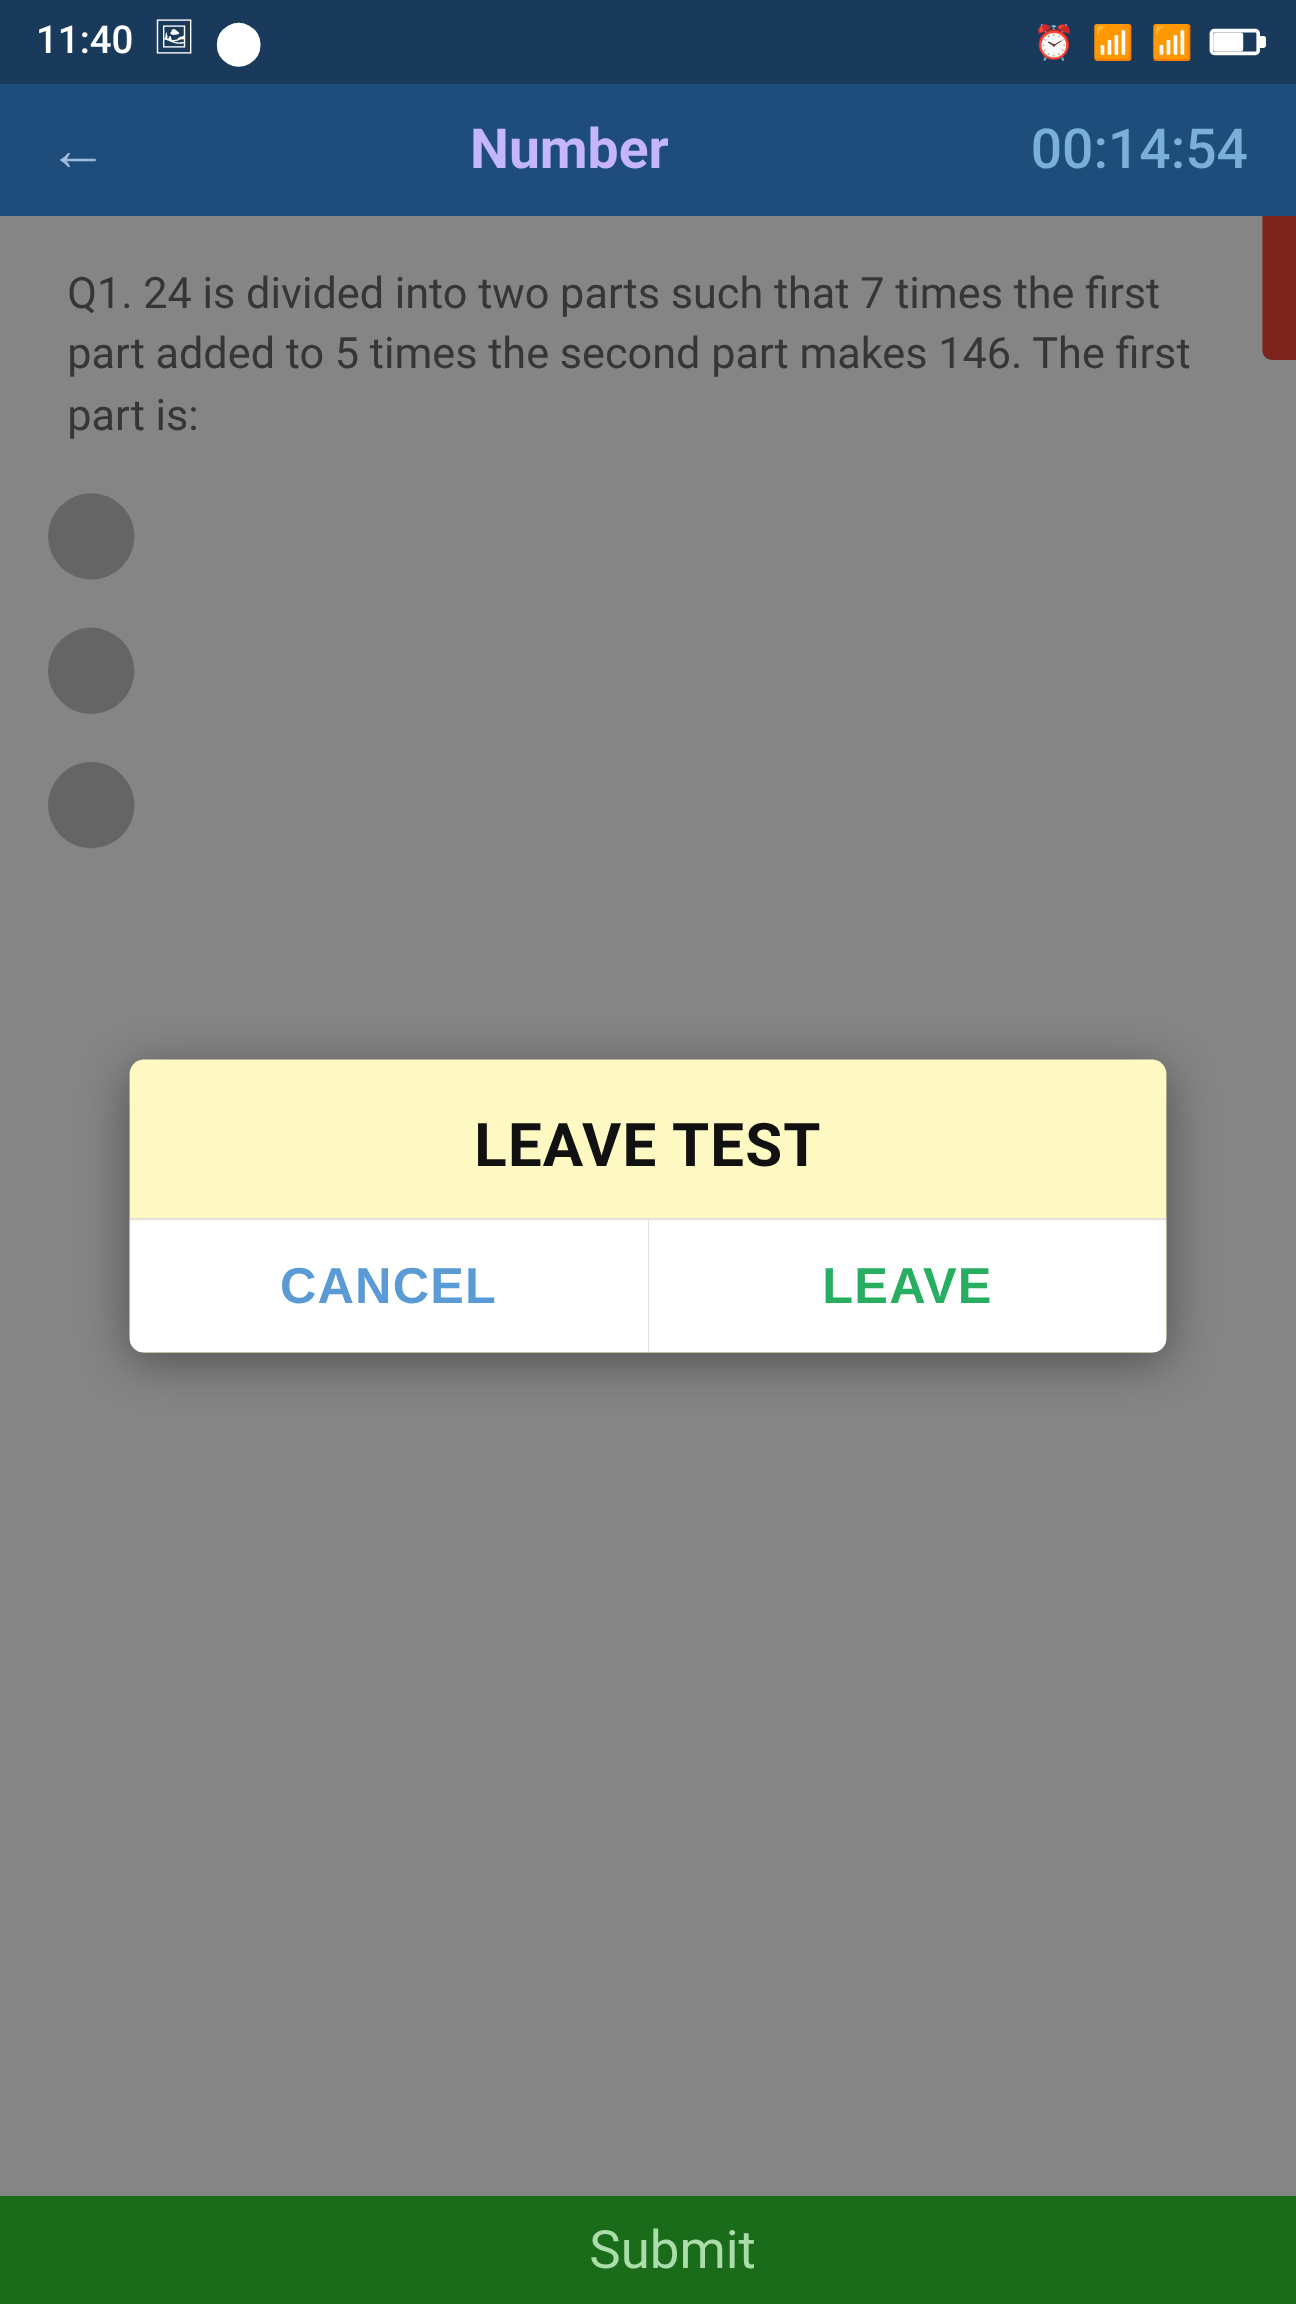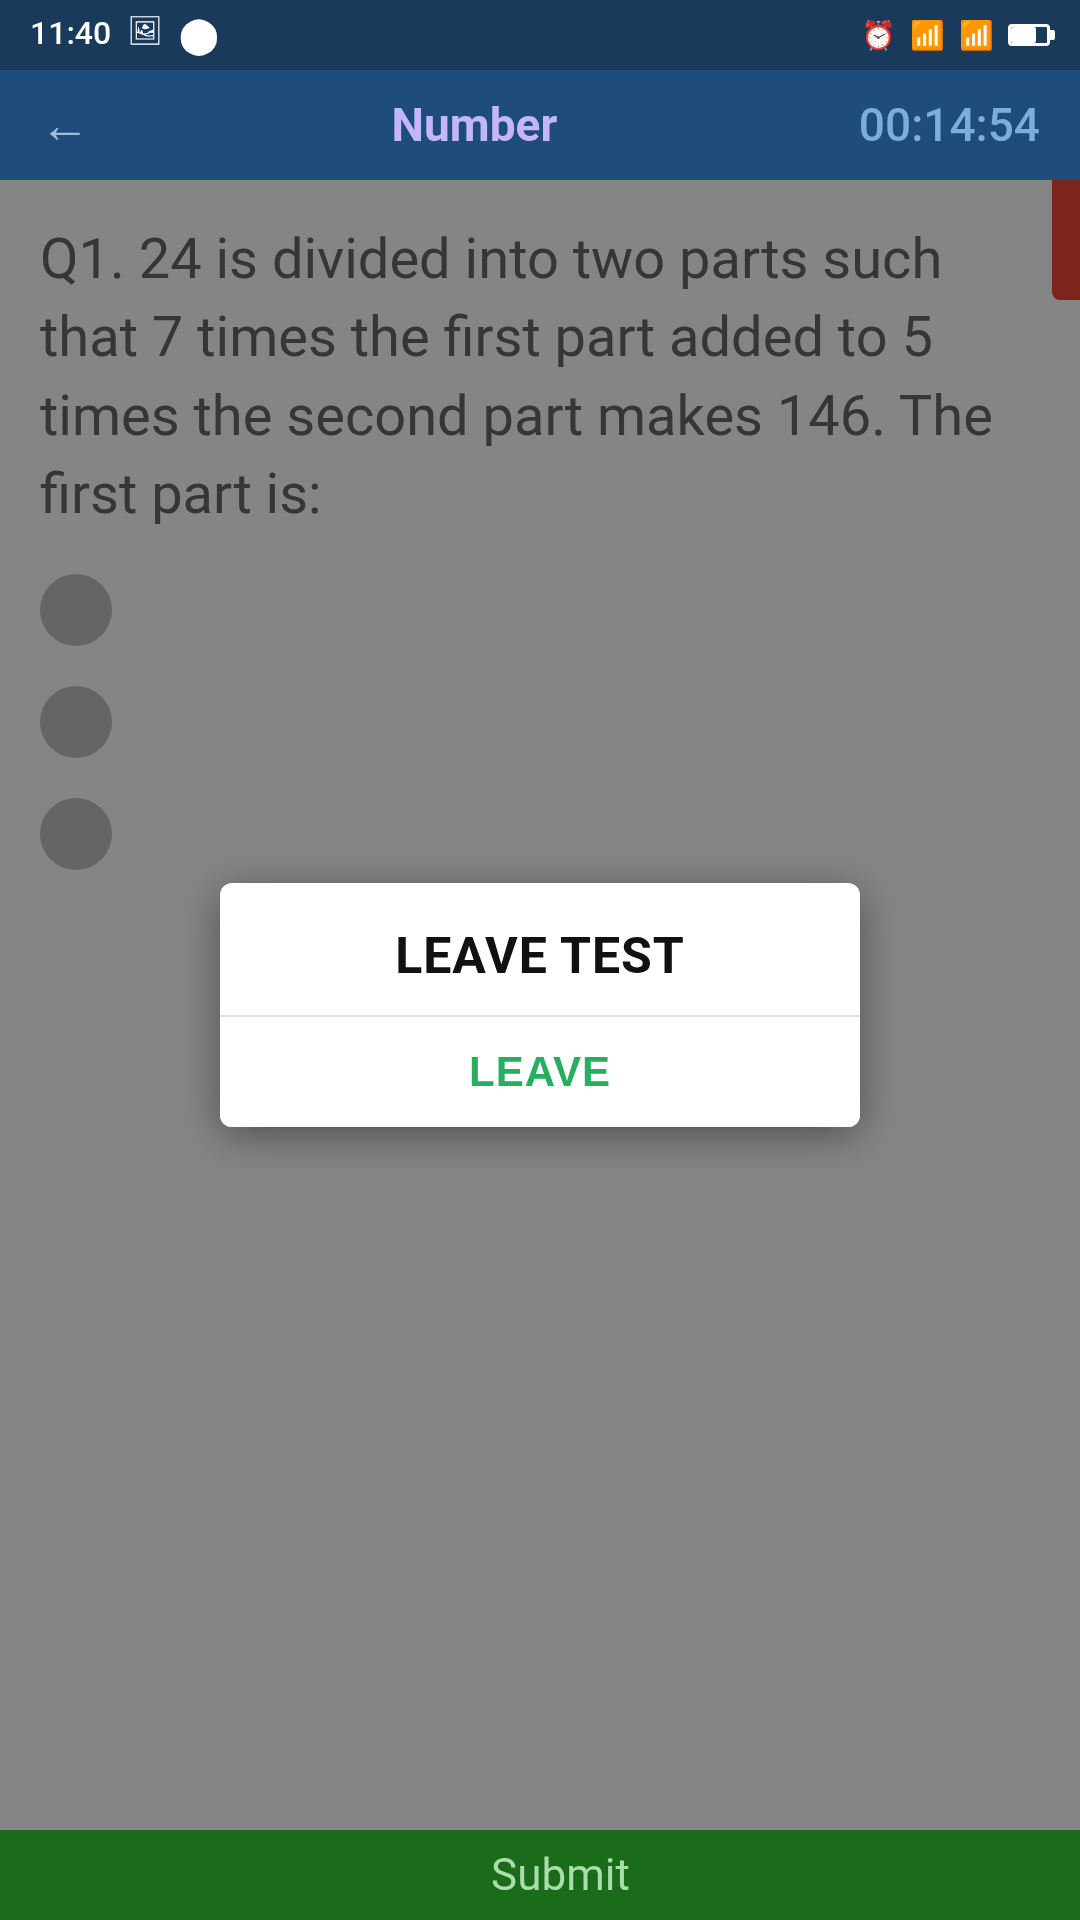--- a/index.html
+++ b/index.html
@@ -100,24 +100,25 @@
       position: relative;
       overflow: hidden;
     }
 
     
     .bg-content {
       padding: 40px 40px;
       opacity: 0.7;
     }
     .question-text {
-      font-size: 56px;
+      font-size: 36px;
       color: #222;
       line-height: 1.4;
       margin-bottom: 40px;
+      margin-left: 16px;
     }
     .option-row {
       display: flex;
       align-items: center;
       margin-bottom: 40px;
       gap: 24px;
     }
     .option-circle {
       width: 72px;
       height: 72px;
@@ -162,23 +163,23 @@
       height: 100%;
       background: rgba(0,0,0,0.35);
       display: flex;
       align-items: center;
       justify-content: center;
       z-index: 10;
     }
 
     
     .dialog {
-      background: #ffffff;
+      background: #fef9c3;
       border-radius: 12px;
-      width: 640px;
+      width: 864px;
       overflow: hidden;
       box-shadow: 0 8px 40px rgba(0,0,0,0.4);
     }
     .dialog-title-section {
       padding: 44px 40px 30px 40px;
       text-align: center;
       border-bottom: 1px solid #e0e0e0;
     }
     .dialog-title {
       font-size: 50px;
@@ -274,20 +275,21 @@
   </div>
 
   <div class="bookmark-tab"></div>
 
   <div class="overlay">
     <div class="dialog">
       <div class="dialog-title-section">
         <span class="dialog-title">LEAVE TEST</span>
       </div>
       <div class="dialog-actions">
+        <button class="dialog-btn dialog-btn-cancel">CANCEL</button>
         <button class="dialog-btn dialog-btn-leave">LEAVE</button>
       </div>
     </div>
   </div>
 
 
 </div>
 
 <div class="submit-bar">
   <span class="submit-label">Submit</span>

